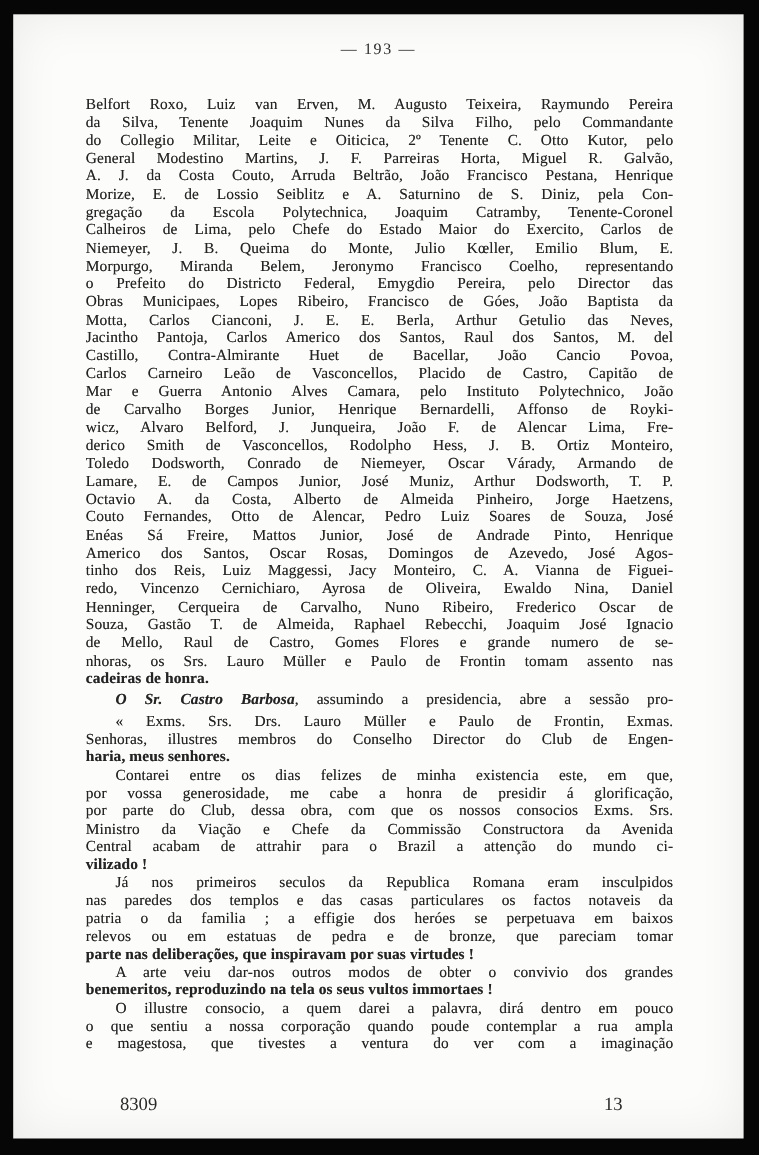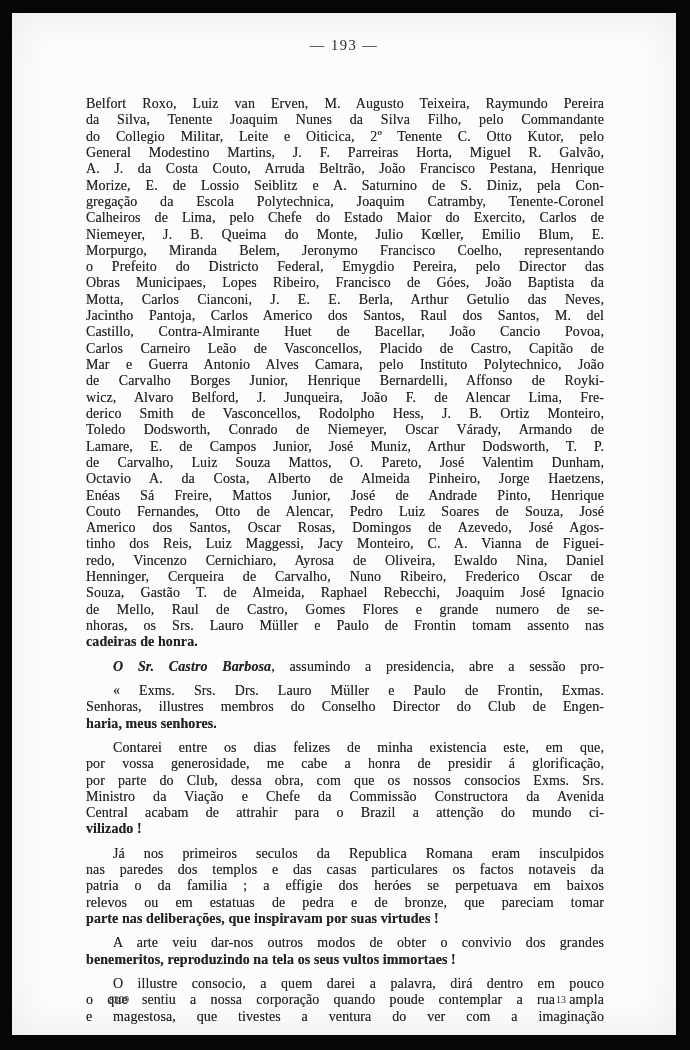--- a/index.html
+++ b/index.html
@@ -24,30 +24,30 @@
     color: #2a2a2a;
   }
   .text-block {
     position: absolute; top: 75px; left: 66px; width: 534px;
     font-size: 14px;
     line-height: 16.32px;
     letter-spacing: 0.1px;
     color: #242424;
     text-shadow: 0 0 0.5px rgba(30,30,30,0.55);
   }
-  .para { margin: 8px; }
+  .para { margin: 0; }
   .para.gap { margin-top: 3px; }
   .line { text-align: justify; text-align-last: justify; }
   .line.no-stretch { text-align-last: left; font-weight: bold; }
   .line.indent { padding-left: 27px; }
   .it { font-style: italic; font-weight: bold; }
   .page-footer {
     position: absolute; top: 981px; left: 66px; width: 534px;
     display: flex; justify-content: space-between;
-    font-size: 10px;
+    font-size: 17px;
     color: #2a2a2a;
   }
   .footer-left { margin-left: 31px; }
   .footer-right { margin-right: 46px; margin-left: 12px; }
 </style>
 </head>
 <body>
 
 <div class="page">
   <div class="page-header">— 193 —</div>
@@ -69,24 +69,23 @@
         <div class="line">Motta, Carlos Cianconi, J. E. E. Berla, Arthur Getulio das Neves,</div>
         <div class="line">Jacintho Pantoja, Carlos Americo dos Santos, Raul dos Santos, M. del</div>
         <div class="line">Castillo, Contra-Almirante Huet de Bacellar, João Cancio Povoa,</div>
         <div class="line">Carlos Carneiro Leão de Vasconcellos, Placido de Castro, Capitão de</div>
         <div class="line">Mar e Guerra Antonio Alves Camara, pelo Instituto Polytechnico, João</div>
         <div class="line">de Carvalho Borges Junior, Henrique Bernardelli, Affonso de Royki-</div>
         <div class="line">wicz, Alvaro Belford, J. Junqueira, João F. de Alencar Lima, Fre-</div>
         <div class="line">derico Smith de Vasconcellos, Rodolpho Hess, J. B. Ortiz Monteiro,</div>
         <div class="line">Toledo Dodsworth, Conrado de Niemeyer, Oscar Várady, Armando de</div>
         <div class="line">Lamare, E. de Campos Junior, José Muniz, Arthur Dodsworth, T. P.</div>
-        <div class="line">de Carvalho, Luiz Souza Mattos, O. Pareto, José Valentim Dunham,</div>
         <div class="line">Octavio A. da Costa, Alberto de Almeida Pinheiro, Jorge Haetzens,</div>
+        <div class="line">Couto Fernandes, Otto de Alencar, Pedro Luiz Soares de Souza, José</div>
         <div class="line">Enéas Sá Freire, Mattos Junior, José de Andrade Pinto, Henrique</div>
-        <div class="line">Couto Fernandes, Otto de Alencar, Pedro Luiz Soares de Souza, José</div>
         <div class="line">Americo dos Santos, Oscar Rosas, Domingos de Azevedo, José Agos-</div>
         <div class="line">tinho dos Reis, Luiz Maggessi, Jacy Monteiro, C. A. Vianna de Figuei-</div>
         <div class="line">redo, Vincenzo Cernichiaro, Ayrosa de Oliveira, Ewaldo Nina, Daniel</div>
         <div class="line">Henninger, Cerqueira de Carvalho, Nuno Ribeiro, Frederico Oscar de</div>
         <div class="line">Souza, Gastão T. de Almeida, Raphael Rebecchi, Joaquim José Ignacio</div>
         <div class="line">de Mello, Raul de Castro, Gomes Flores e grande numero de se-</div>
         <div class="line">nhoras, os Srs. Lauro Müller e Paulo de Frontin tomam assento nas</div>
         <div class="line no-stretch">cadeiras de honra.</div>
       </div>
       <div class="para gap">

